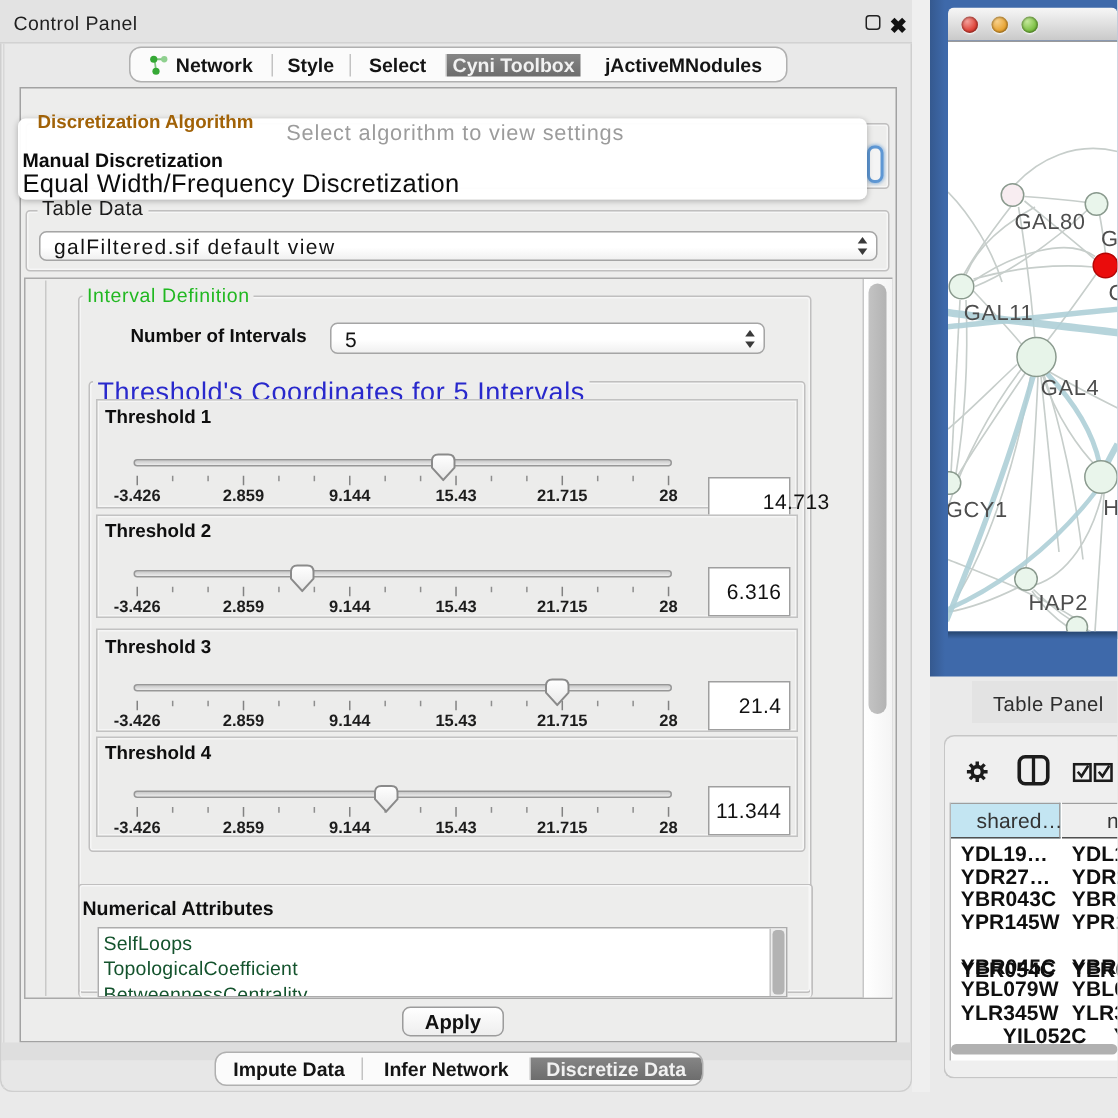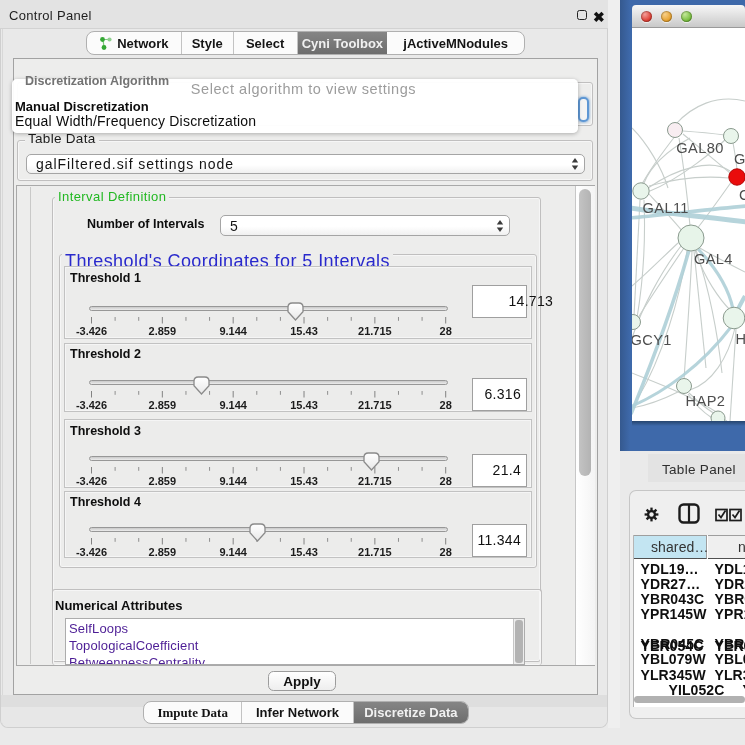--- a/index.html
+++ b/index.html
@@ -8,21 +8,21 @@
 .abs { position:absolute; }
 
 
 #leftwin { left:0; top:0; width:608px; height:728px; background:#e9e9e9; border-radius:0 0 8px 8px; box-shadow:0 0 0 1px #cfcfcf inset; }
 #titlebar { left:0px; top:0; width:616px; height:29px; background:#e3e3e3; border-bottom:1px solid #d2d2d2; }
 #titlebar .t { position:absolute; left:9px; top:8px; font-size:13px; letter-spacing:0.3px; color:#1f1f1f; }
 #ic-float { left:577px; top:10px; width:10px; height:10px; border:1.6px solid #222; border-radius:2.5px; background:transparent; }
 #ic-close { left:593px; top:9px; width:12px; height:12px; font-size:14px; font-weight:bold; color:#111; }
 
 
-.segbar { background:#fbfbfb; border:1px solid #b0b0b0; border-radius:8px; display:flex; overflow:hidden; }
+.segbar { background:#fbfbfb; border:1px solid #b0b0b0; border-radius:8px; display:flex; overflow:hidden;align-items:center; }
 .seg { display:flex; align-items:center; justify-content:center; font-size:13px; font-weight:bold; color:#141414; border-right:1px solid #c3c3c3; white-space:nowrap; }
 .seg:last-child { border-right:none; }
 .seg.dark { background:linear-gradient(#858585,#6d6d6d); color:#f1f1f1; border-right:none; }
 #toptabs { left:86px; top:31px; width:439px; height:24px; }
 #bottabs { left:143px; top:701px; width:326px; height:23px; }
 
 
 #content { left:13px; top:58px; width:585px; height:637px; background:#ededec; border:1px solid #a2a2a2; }
 
 
@@ -31,40 +31,40 @@
 
 
 .combo { position:absolute; background:linear-gradient(#ffffff 55%,#f0f0f0); border:1px solid #a5a5a5; border-radius:5px; font-size:14px; letter-spacing:0.95px; color:#131313; }
 .combo .txt { position:absolute; left:9px; top:50%; transform:translateY(-50%); }
 .stepper { position:absolute; right:5px; top:50%; transform:translateY(-50%); width:8px; height:12px; }
 
 
 #popup { left:11.5px; top:79px; width:566px; height:54px; background:rgba(255,255,255,0.96); border-radius:5px; box-shadow:0 1px 4px rgba(0,0,0,0.28); z-index:40; }
 #popup .r1 { position:absolute; left:18px; right:0; top:2px; text-align:center; font-size:14.5px; letter-spacing:0.55px; color:#9c9c9c; }
 #popup .r2 { position:absolute; left:3.5px; top:19.5px; font-size:13px; font-weight:bold; color:#0c0c0c; }
-#popup .r3 { position:absolute; left:3.5px; top:34px; font-size:14px; letter-spacing:0.22px; color:#0c0c0c; }
+#popup .r3 { position:absolute; left:3.5px; top:34px; font-size:17px; letter-spacing:0.22px; color:#0c0c0c; }
 
 
 #scrollpane { left:16px; top:185px; width:579px; height:481px; border:1px solid #a9a9a9; background:#ededec; overflow:hidden; }
 #vsb-sep { left:575px; top:186px; width:1px; height:479px; background:#c7c7c7; }
 #vsb-track { left:576px; top:186px; width:19px; height:479px; background:linear-gradient(90deg,#ffffff,#f4f4f4); }
 #vsb-thumb { left:579px; top:189px; width:12px; height:287px; background:linear-gradient(90deg,#c3c3c3,#b3b3b3); border-radius:6px; }
 
 
 .thbox { position:absolute; left:64px; width:468px; height:73px; border:1px solid #c2c2c2; background:#ececeb; box-shadow:0 0 0 1px #f5f5f5 inset; }
 .thbox .ttl { position:absolute; left:5px; top:3.5px; font-size:12.5px; font-weight:bold; color:#0e0e0e; }
 .track { position:absolute; left:24px; top:39px; width:359px; height:5px; border-radius:2.5px; border:1px solid #979797; background:linear-gradient(#c9c9c9,#ececec); }
 .vbox { position:absolute; left:406.5px; top:35px; width:55.5px; height:33px; background:#fff; border:1px solid #9f9f9f; font-size:14px; letter-spacing:0.3px; color:#111; text-align:right; line-height:31px; padding-right:5px; }
 .thumb { position:absolute; top:35px; width:17px; height:19px; }
 .ticks { position:absolute; left:0; top:50px; }
 .tlabels { position:absolute; left:0; top:58px; width:468px; height:12px; font-size:11px; font-weight:bold; color:#1c1c1c; }
 .tlabels span { position:absolute; transform:translateX(-50%); }
 
 
-#attrlist { left:64.5px; top:618px; width:460px; height:47px; background:#fff; border:1px solid #acacac; font-size:13px; letter-spacing:0.15px; color:#4c1d95; overflow:hidden; padding-top:1px; }
+#attrlist { left:64.5px; top:618px; width:460px; height:47px; background:#fff; border:1px solid #acacac; font-size:13px; letter-spacing:0.15px; color:#14532d; overflow:hidden; padding-top:1px; }
 #attrlist div { padding-left:3.5px; height:17px; line-height:17px; }
 
 
 #applybtn { left:268px; top:671px; width:68px; height:20px; background:linear-gradient(#ffffff,#eeeeee); border:1px solid #9c9c9c; border-radius:5.5px; font-size:13.5px; font-weight:bold; color:#111; text-align:center; line-height:19px; }
 
 
 #botstrip1 { left:1px; top:695px; width:606px; height:12px; background:#dedede; }
 #botstrip2 { left:1px; top:707px; width:606px; height:20px; background:#e7e7e7; border-radius:0 0 8px 8px; }
 
 
@@ -119,33 +119,33 @@
   <div id="content" class="abs"></div>
   <div class="abs" style="left:2px; top:29px; width:1px; height:697px; background:#d8d8d8;"></div>
 
   <div class="group" style="left:17px; top:82px; width:576px; height:44px;"></div>
 
   <div class="abs" style="left:577.5px; top:96.5px; width:11px; height:25px; background:#f4f4f4; border:2.3px solid #5e97d4; border-radius:5px; box-shadow:0 0 2px 1px rgba(90,150,212,0.5);"></div>
 
   <div class="group" style="left:17px; top:140px; width:576px; height:41px;"></div>
   <div class="gtitle abs" style="left:25px; top:131px; color:#1c1c1c; font-size:13.5px; letter-spacing:0.3px;">Table Data</div>
   <div class="combo abs" style="left:26px; top:154px; width:559px; height:20px;">
-    <span class="txt">galFiltered.sif settings node</span>
+    <span class="txt">galFiltered.sif default view</span>
     <svg class="stepper" viewBox="0 0 8 12">
         <path d="M4 0 L7.2 4.4 H0.8 Z" fill="#3a3a3a"></path>
         <path d="M4 12 L7.2 7.6 H0.8 Z" fill="#3a3a3a"></path>
       </svg>
   </div>
 
   <div id="popup" class="abs">
     <div class="r1">Select algorithm to view settings</div>
     <div class="r2">Manual Discretization</div>
     <div class="r3">Equal Width/Frequency Discretization</div>
   </div>
-  <div class="abs" style="left:25px; top:73.5px; font-size:12.5px; font-weight:bold; color:#737373; z-index:41;">Discretization Algorithm</div>
+  <div class="abs" style="left:25px; top:73.5px; font-size:12.5px; font-weight:bold; color:#a16207; z-index:41;">Discretization Algorithm</div>
 
   <div id="scrollpane" class="abs"></div>
   <div class="abs" style="left:30px; top:187px; width:1px; height:477px; background:#c9c9c8;"></div>
   <div id="vsb-sep" class="abs"></div>
   <div id="vsb-track" class="abs"></div>
   <div id="vsb-thumb" class="abs"></div>
 
   <div class="group" style="left:52px; top:197px; width:489px; height:465px; border-radius:3px;"></div>
   <div class="gtitle abs" style="left:55px; top:189px; color:#21b821; font-size:13px;">Interval Definition</div>
 
@@ -193,21 +193,21 @@
         </div>
         <svg class="thumb" style="left:222.4432571755871px; top:35px;" width="17" height="19" viewBox="0 0 17 19">
           <defs>
             <linearGradient id="tg1" x1="0" y1="0" x2="0" y2="1">
               <stop offset="0" stop-color="#ffffff"></stop>
               <stop offset="1" stop-color="#e8e8e8"></stop>
             </linearGradient>
           </defs>
           <path d="M1 5.2 Q1 1 5.2 1 L11.8 1 Q16 1 16 5.2 L16 9.8 L8.5 18 L1 9.8 Z" fill="url(#tg1)" stroke="#8a8a8a" stroke-width="1.3"></path>
         </svg>
-        <div class="vbox" style="top:18px;padding-left:36px;">14.713</div>
+        <div class="vbox" style="top:51px;padding-left:36px;">14.713</div>
       </div>
       <div class="thbox abs" style="top:342.5px; height:69px;">
         <div class="ttl">Threshold 2</div>
         <div class="track" style="top:36px;"></div>
         <svg class="ticks" style="top:47px;" width="468" height="8">
           <line x1="26.5" y1="0" x2="26.5" y2="6.5" stroke="#828282" stroke-width="1"></line>
           <line x1="50.11333333333333" y1="0" x2="50.11333333333333" y2="3.8" stroke="#8e8e8e" stroke-width="1"></line>
           <line x1="73.72666666666666" y1="0" x2="73.72666666666666" y2="3.8" stroke="#8e8e8e" stroke-width="1"></line>
           <line x1="97.34" y1="0" x2="97.34" y2="6.5" stroke="#828282" stroke-width="1"></line>
           <line x1="120.95333333333333" y1="0" x2="120.95333333333333" y2="3.8" stroke="#8e8e8e" stroke-width="1"></line>
@@ -332,21 +332,21 @@
     <div>BetweennessCentrality</div>
   </div>
   <div class="abs" style="left:513px; top:619px; width:11px; height:45px; background:#ededed; border-left:1px solid #c6c6c6;"></div>
   <div class="abs" style="left:515px; top:620px; width:7.5px; height:43px; background:#b3b3b3; border-radius:3px;"></div>
 
   <div id="applybtn" class="abs">Apply</div>
   <div id="botstrip1" class="abs"></div>
   <div id="botstrip2" class="abs"></div>
 
   <div id="bottabs" class="abs segbar">
-    <div class="seg" style="width:99px;font-family:Liberation Serif, serif;">Impute Data</div>
+    <div class="seg" style="width:99px;">Impute Data</div>
     <div class="seg" style="width:112px;">Infer Network</div>
     <div class="seg dark" style="width:115px;">Discretize Data</div>
   </div>
 
   <div class="abs" style="left:613px; top:366px; font-size:9px; color:#8f8f8f;">‹</div>
 
   <div id="rightgap" class="abs"></div>
   <div id="bluewin" class="abs"></div>
   <div id="mactitle" class="abs"></div>
   <div class="tl abs" style="left:641px; background:radial-gradient(circle at 35% 30%, #f3a09a, #df4338 60%, #9f251d);"></div>

